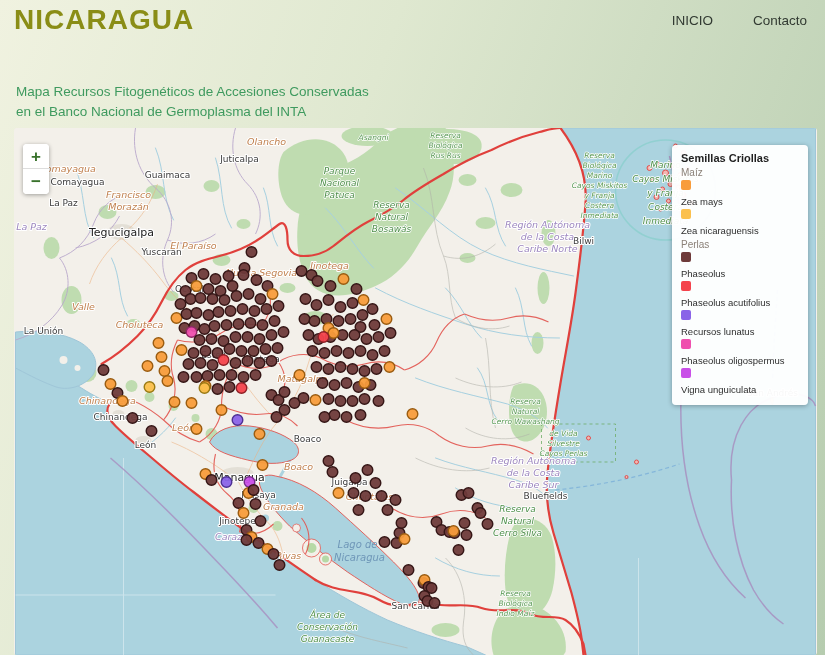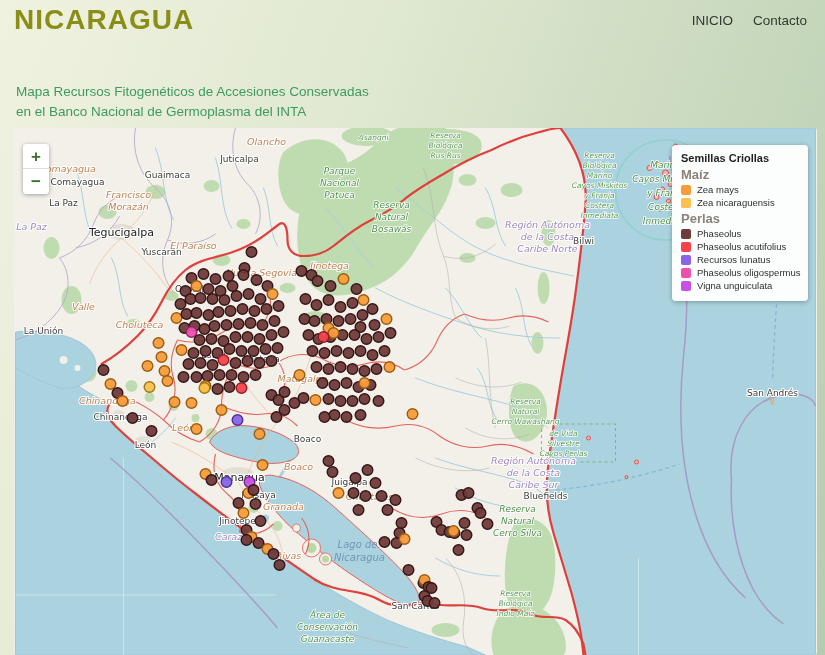--- a/index.html
+++ b/index.html
@@ -6,21 +6,21 @@
   body{
     width:825px;height:655px;overflow:hidden;position:relative;
     font-family:"Liberation Sans",sans-serif;
     background:linear-gradient(110deg,#f0f2e0 0%,#dfe8d0 38%,#b6ccaf 100%);
   }
   .site-title{
     position:absolute;left:14px;top:4px;margin:0;
     font-size:28px;font-weight:bold;letter-spacing:1px;color:#8a8d16;
   }
   .main-nav{
-    position:absolute;top:13px;right:18px;display:flex;gap:20px;
+    position:absolute;top:13px;right:18px;display:flex;gap:40px;
     font-size:13.5px;color:#323a32;
   }
   .main-nav a{cursor:pointer;color:#323a32;text-decoration:none;}
   .subtitle{
     position:absolute;left:16px;top:82px;margin:0;
     font-size:13.5px;line-height:20px;color:#3f9a5f;
   }
   .map-wrap{
     position:absolute;left:14px;top:128px;width:803px;height:527px;
     background:#f3f0ea;border-radius:3px;overflow:hidden;
@@ -34,22 +34,22 @@
     display:block;width:26px;height:25px;border:none;background:#fff;cursor:pointer;
     font-size:17px;font-weight:bold;color:#39722c;line-height:23px;padding:0;
   }
   .zoom-ctl button:first-child{border-bottom:1px solid #ddd;}
   .legend{
     position:absolute;top:17px;right:9px;width:118px;z-index:5;
     background:rgba(255,255,255,.96);border-radius:4px;
     box-shadow:0 1px 5px rgba(0,0,0,.3);padding:7px 9px 8px 9px;color:#333;
   }
   .legend-title{font-size:11px;font-weight:bold;color:#1f1f1f;margin-bottom:2px;}
-  .legend-group-label{font-size:13px;color:#8b8178;margin:3px 0 1px 0;font-weight:bold;}
-  .legend-item{display:flex;align-items:flex-end;gap:6px;margin:2px 0;}
+  .legend-group-label{font-size:10px;color:#8b8178;margin:3px 0 1px 0;}
+  .legend-item{display:flex;align-items:flex-start;gap:6px;margin:2px 0;flex-direction:column;}
   .legend-swatch{width:10px;height:10px;border-radius:2px;flex:none;}
   .legend-name{font-size:9.5px;color:#2e2e2e;white-space:nowrap;}
 </style>
 </head>
 <body>
 
 <header>
   <h1 class="site-title">NICARAGUA</h1>
   <nav class="main-nav">
     <a>INICIO</a>

